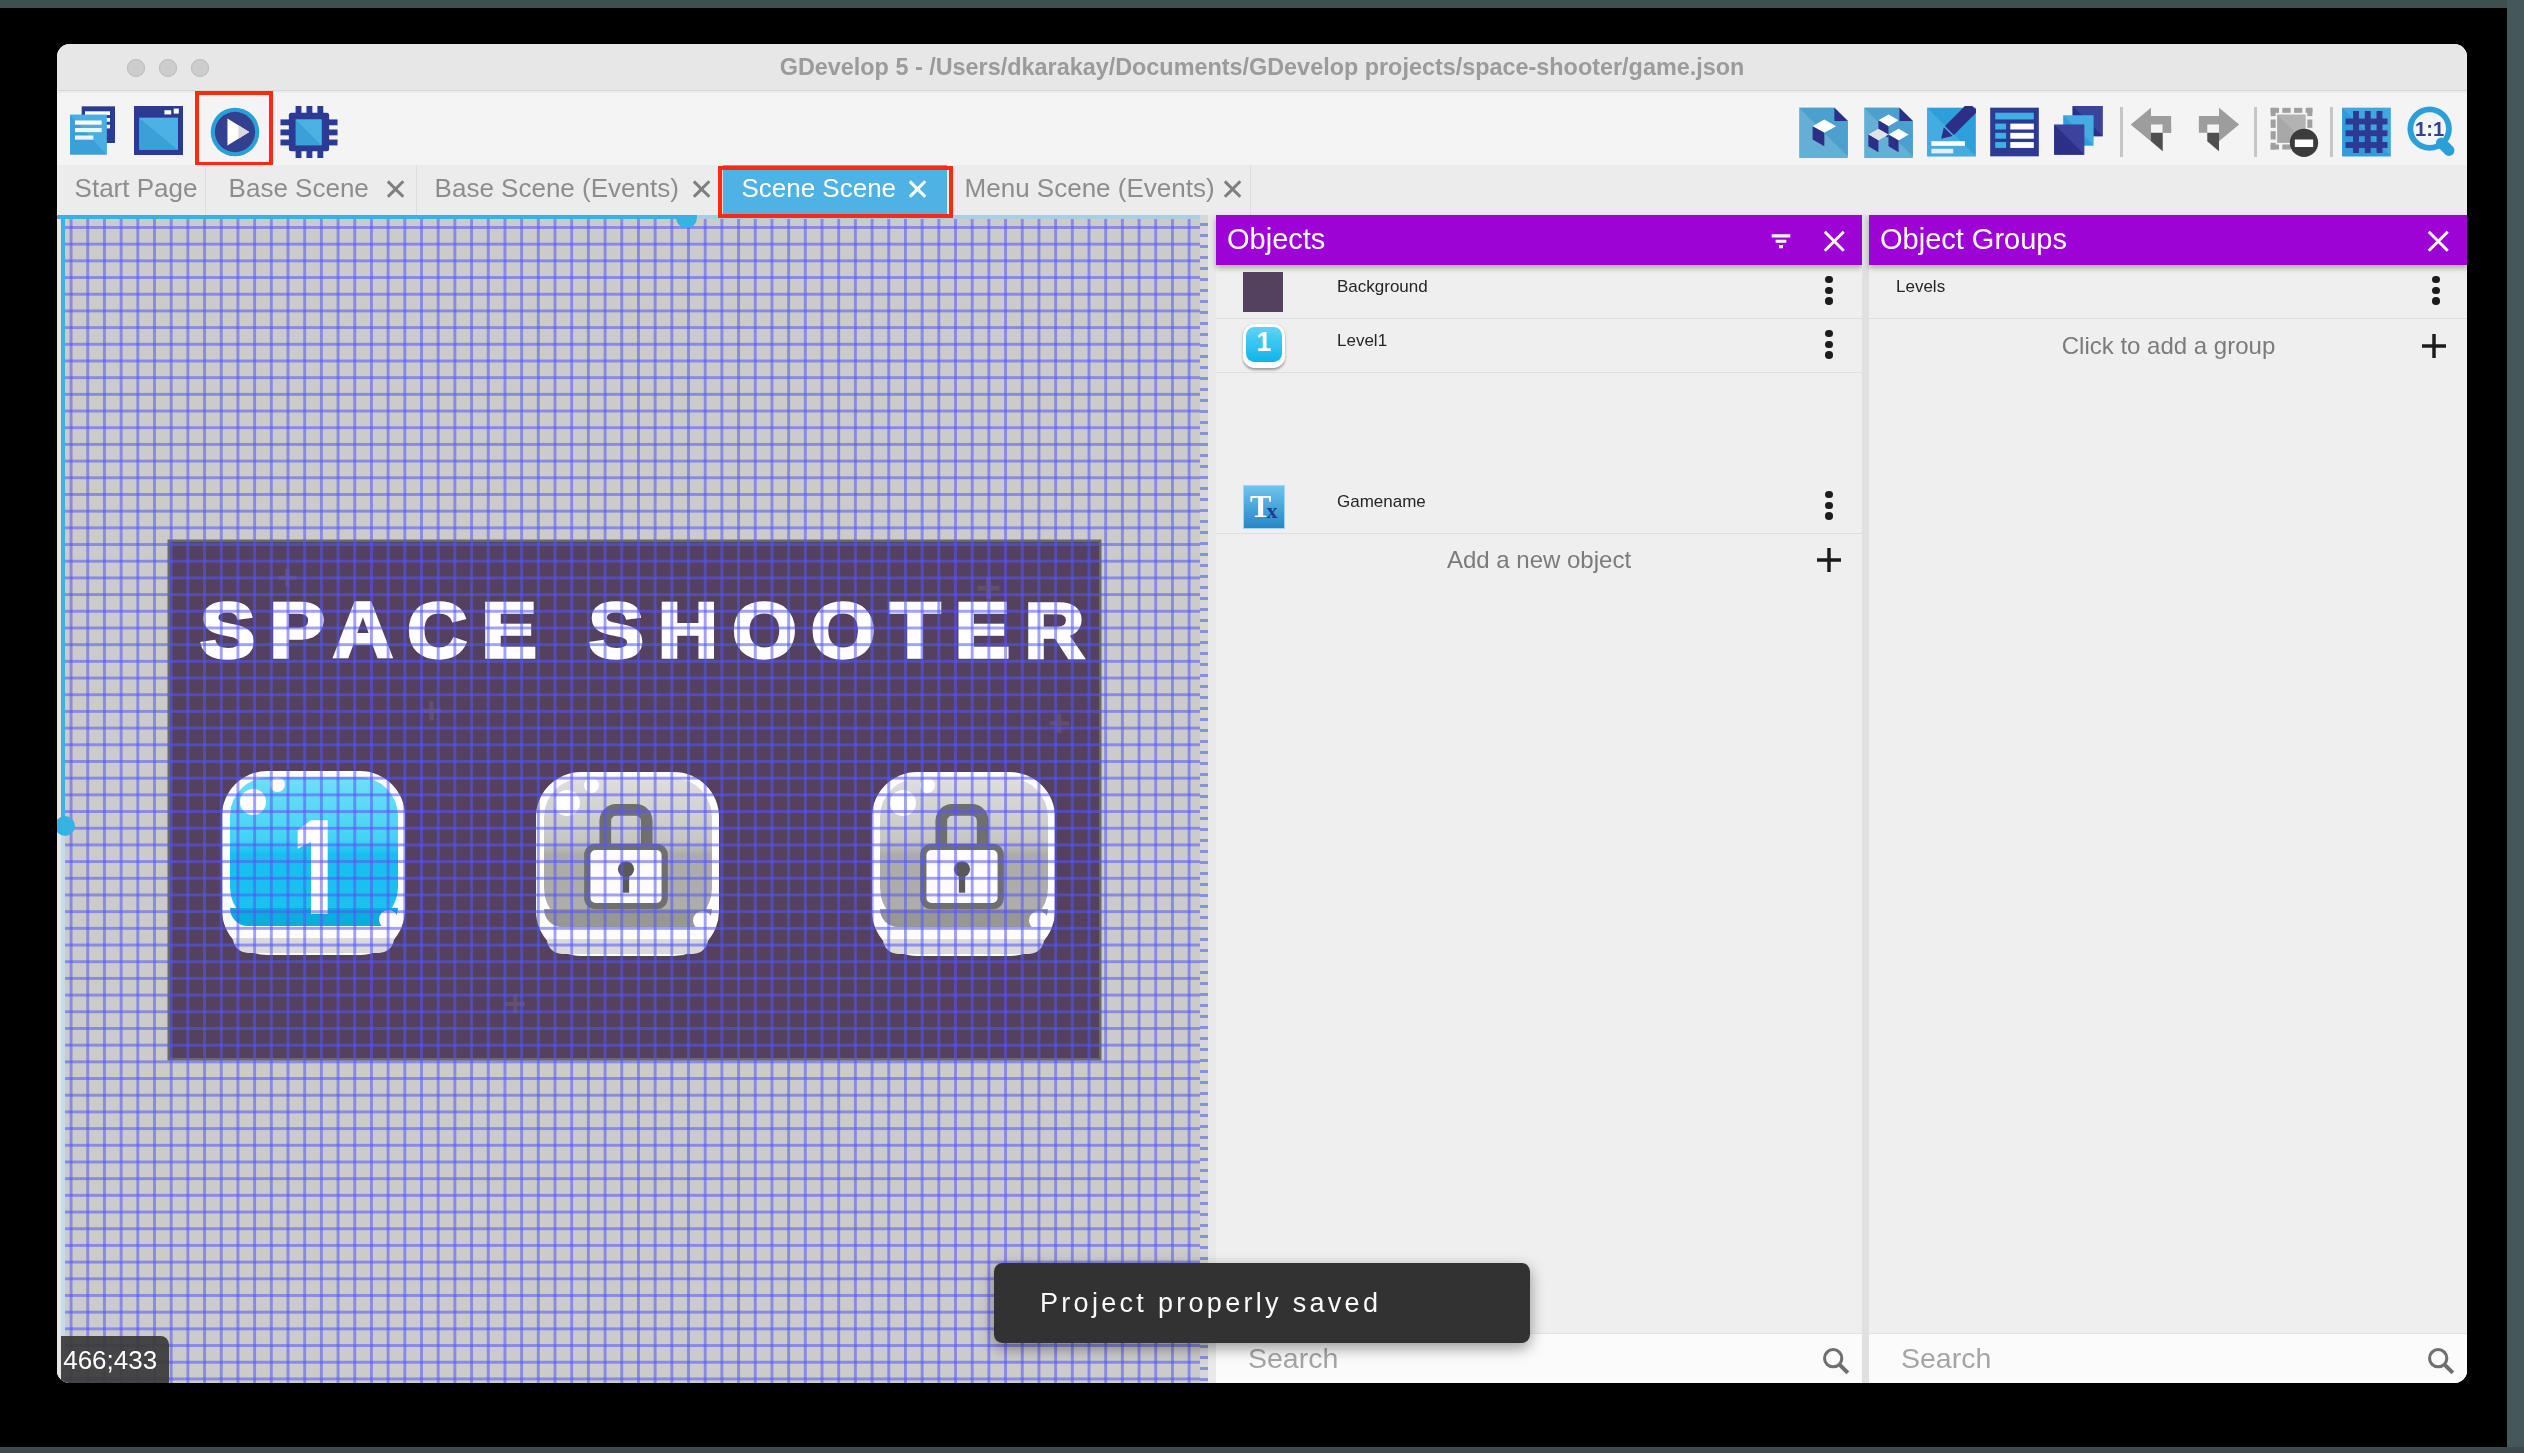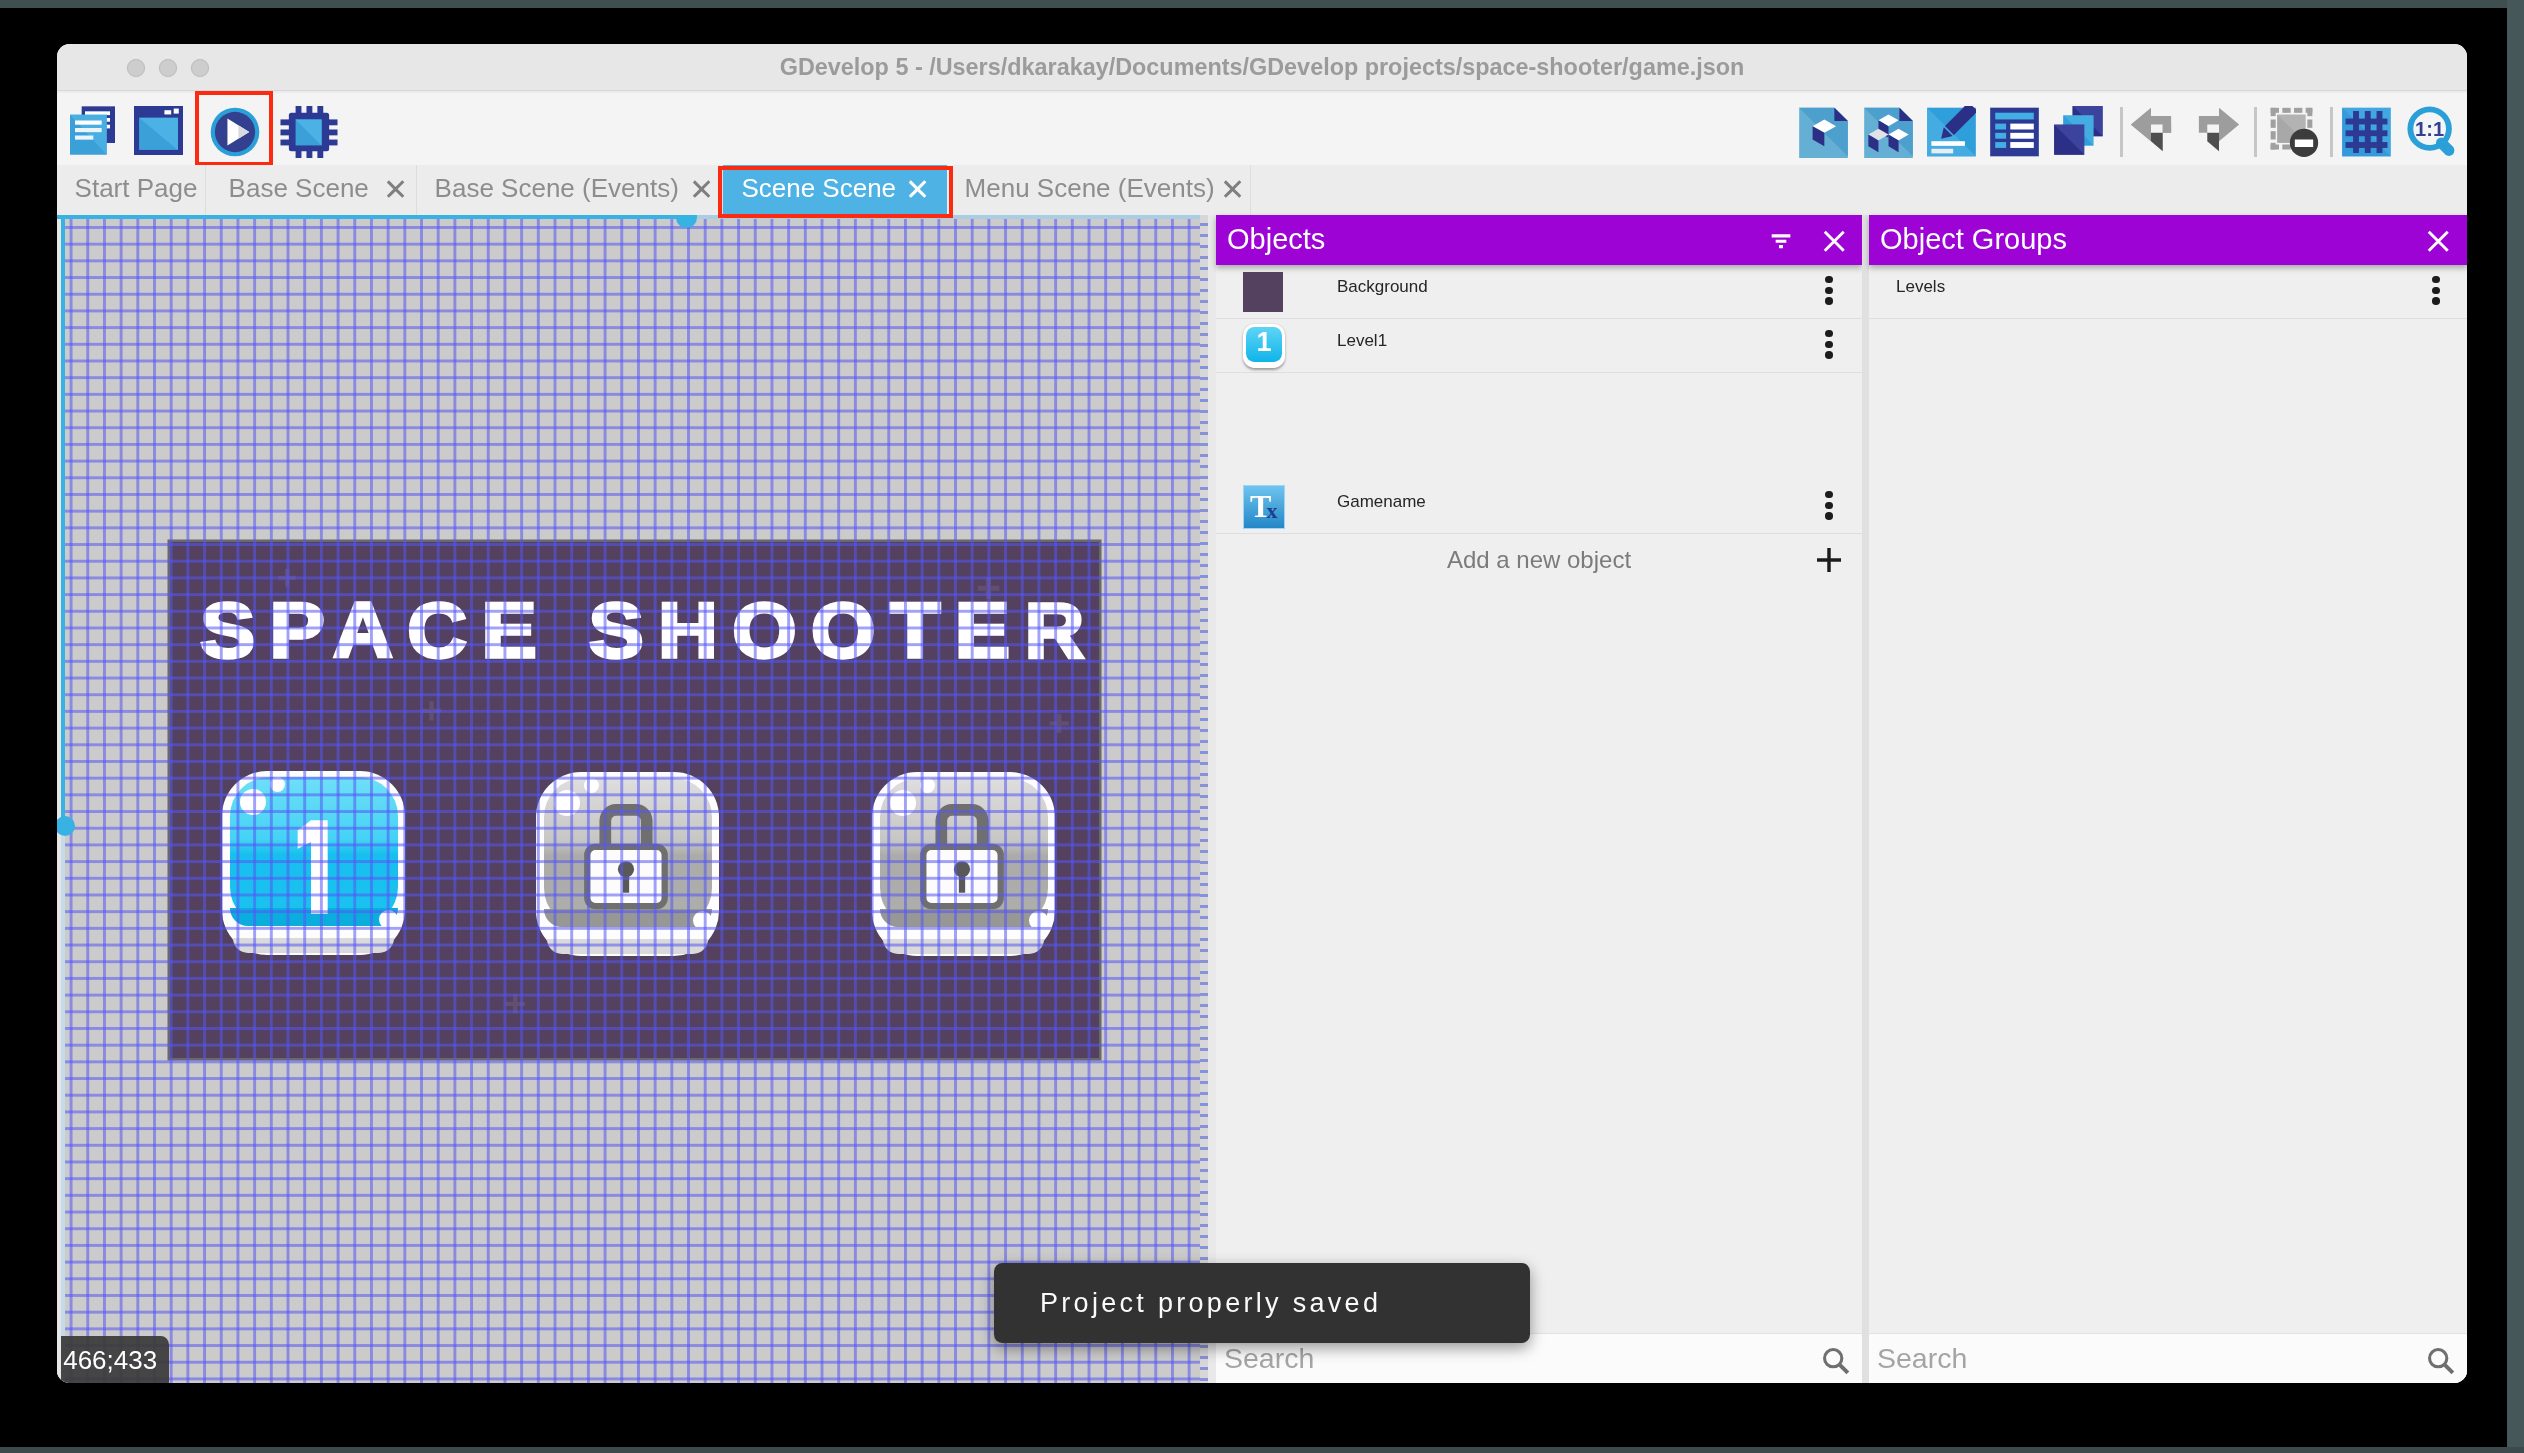--- a/index.html
+++ b/index.html
@@ -87,21 +87,21 @@
   .phead { position:absolute; left:0; top:0; width:100%; height:50px; background:#9e03d6;
     box-shadow:0 2.5px 5.9px rgba(0,0,0,0.3); color:#fff; }
   .phead .ptitle { position:absolute; left:11px; top:0; line-height:49px; font-size:29px; }
   .prow { position:absolute; left:0; width:100%; border-bottom:1.7px solid #dedede; }
   .rowlabel { position:absolute; left:121px; top:0; font-size:17px; color:#262626; }
   .dots { position:absolute; width:7.5px; }
   .dots div { width:7.5px; height:7.5px; border-radius:50%; background:#1c1c1c; margin:3.3px auto; }
   .addrow { position:absolute; left:0; width:100%; text-align:center; font-size:24px; color:#7b7b7b; }
   .searchbar { position:absolute; left:0; top:1118px; width:100%; height:51px; background:#fbfbfb;
     border-top:1.7px solid #e2e2e2; font-size:28.5px; color:#a5a5a5; }
-  .searchbar span { position:absolute; left:8px; top:8.4px; }
+  .searchbar span { position:absolute; left:32px; top:8.4px; }
 
   
   .lock { position:absolute; left:45px; top:32px; }
 
   
   .thumb-lv1, .thumb-lock { width:42px; height:44px; border-radius:11.7px; background:#ffffff; position:relative;
     box-shadow:0 1.7px 2.5px rgba(0,0,0,0.35); }
   .thumb-lv1::before { content:""; position:absolute; left:3.3px; top:3.3px; right:3.3px; bottom:5.9px;
     background:linear-gradient(180deg,#5fd4f5,#0fb4ea); border-radius:8.4px; }
   .thumb-lock::before { content:""; position:absolute; left:3.3px; top:3.3px; right:3.3px; bottom:5.9px;
@@ -430,20 +430,25 @@
           </svg>
         </div>
         <div class="prow" style="top:50px; height:54px;">
           <span class="rowlabel" style="left:27px; top:11.7px;">Levels</span>
           <div class="dots" style="left:563px; top:7.5px;">
               <div></div>
               <div></div>
               <div></div>
             </div>
         </div>
+        <div class="addrow" style="top:104px; height:54px; line-height:54px;">Click to add a group
+          <svg class="abs" style="left:549px; top:11px;" width="32" height="32" viewBox="0 0 24 24">
+            <path stroke="#1c1c1c" stroke-width="2.6" d="M12 3v18M3 12h18"></path>
+          </svg>
+        </div>
         <div class="searchbar">
             <span>Search</span>
           <svg class="abs" style="left:553px; top:7.5px;" width="37" height="37" viewBox="0 0 24 24">
             <circle cx="10.5" cy="10.5" r="5.6" fill="none" stroke="#6f6f6f" stroke-width="2"></circle>
             <path stroke="#6f6f6f" stroke-width="2.6" d="M14.8 14.8 L20 20"></path>
           </svg>
         </div>
       </div>
     </div>
   </div>

